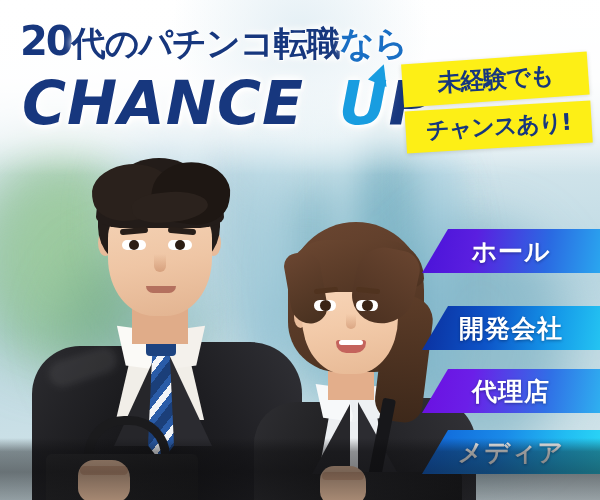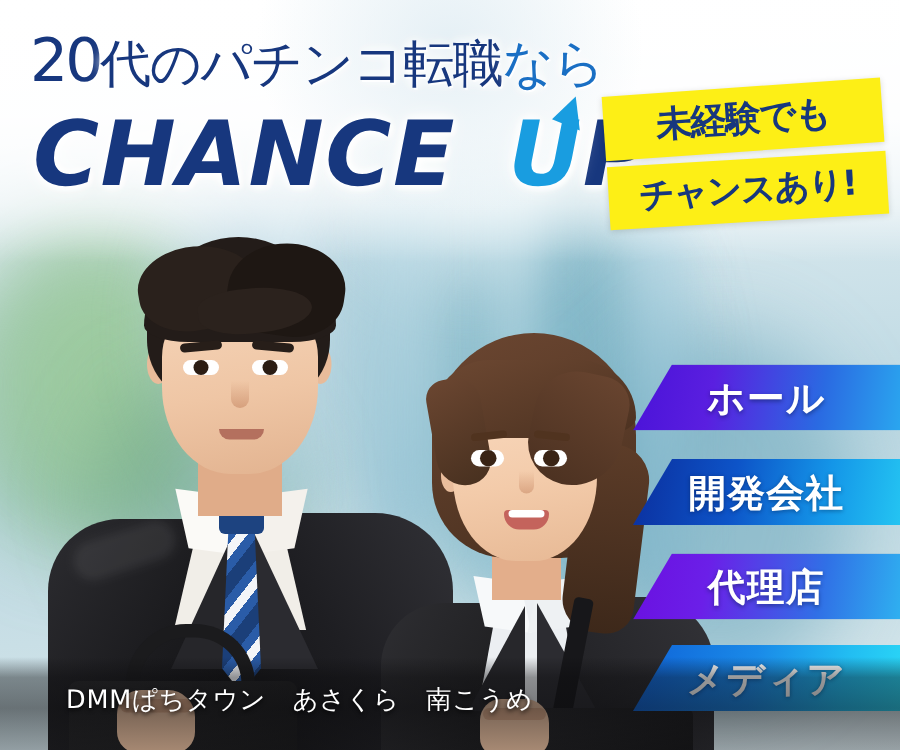--- a/index.html
+++ b/index.html
@@ -137,21 +137,21 @@
   .w-lapel-l{position:absolute;left:54px;top:182px;width:38px;height:70px;background:#27272b;clip-path:polygon(100% 0,100% 100%,0 100%);}
   .w-lapel-r{position:absolute;left:100px;top:180px;width:40px;height:72px;background:#2c2c31;clip-path:polygon(0 0,100% 100%,0 100%);}
   .w-strap{position:absolute;left:116px;top:176px;width:13px;height:96px;background:#17171a;transform:rotate(11deg);border-radius:3px;}
   .w-bag{position:absolute;left:96px;top:250px;width:108px;height:50px;background:linear-gradient(160deg,#27272a,#121213);border-radius:5px;}
   .w-hand{position:absolute;left:62px;top:244px;width:46px;height:38px;background:#f0c5a4;border-radius:14px 16px 12px 12px;}
   .w-hand-k{position:absolute;left:64px;top:250px;width:42px;height:8px;background:rgba(190,130,96,.4);border-radius:6px;}
 
   
   .headline{
     position:absolute;left:20px;top:18px;
-    font-weight:normal;font-size:34px;letter-spacing:-1px;
+    font-weight:bold;font-size:34px;letter-spacing:-1px;
     color:#17377e;white-space:nowrap;
     text-shadow:0 0 7px #fff,0 0 7px #fff,0 0 12px #fff,1px 1px 0 rgba(255,255,255,.9);
   }
   .headline .num{font-size:40px;letter-spacing:-2px;}
   .headline .nara{color:#1a6fc4;}
 
   .logo{
     position:absolute;left:22px;top:68px;white-space:nowrap;
     font-weight:bold;font-style:italic;font-size:60px;letter-spacing:1px;
     color:#17377e;
@@ -182,21 +182,21 @@
     clip-path:polygon(26px 0,100% 0,100% 100%,0 100%);
     display:flex;align-items:center;justify-content:center;
     pointer-events:auto;
     box-shadow:0 1px 3px rgba(0,0,0,.25);
   }
   .cat span{
     color:#fff;font-weight:bold;font-size:25px;letter-spacing:1px;white-space:nowrap;
     text-shadow:0 1px 3px rgba(0,20,60,.45);
   }
   .cat.c1{top:180px;background:linear-gradient(100deg,#0b2f9e 0%,#0d54c8 38%,#1496e8 72%,#20c0f0 100%);}
-  .cat.c2{top:243px;background:linear-gradient(100deg,#4a12d8 0%,#5a1fe0 30%,#2a6ae2 70%,#2aa6ef 100%);}
+  .cat.c2{top:229px;background:linear-gradient(100deg,#4a12d8 0%,#5a1fe0 30%,#2a6ae2 70%,#2aa6ef 100%);}
   .cat.c3{top:306px;background:linear-gradient(100deg,#0b2f9e 0%,#0d54c8 38%,#1496e8 72%,#24c4f2 100%);}
   .cat.c4{top:369px;background:linear-gradient(100deg,#6a10e0 0%,#6b1fe8 28%,#3070e6 70%,#2fb0f0 100%);}
   .cat.c5{top:430px;background:linear-gradient(100deg,#0f63d8 0%,#1a8ae8 45%,#22bdf2 78%,#2ad6f6 100%);}
 
   
   .caption-strip{
     position:absolute;left:0;bottom:0;width:600px;height:62px;
     background:linear-gradient(180deg,rgba(10,10,12,0) 0%,rgba(10,10,12,.42) 22%,rgba(10,10,12,.52) 55%,rgba(10,10,12,.32) 100%);
   }
   .caption{
@@ -309,15 +309,14 @@
     </div>
     <div class="cat c3">
       <span>開発会社</span>
     </div>
     <div class="cat c5">
       <span>メディア</span>
     </div>
   </div>
 
   <div class="caption-strip"></div>
-  <div class="caption">DMMぱちタウン　あさくら　南こうめ</div>
 
 </div>
 
 </body></html>

